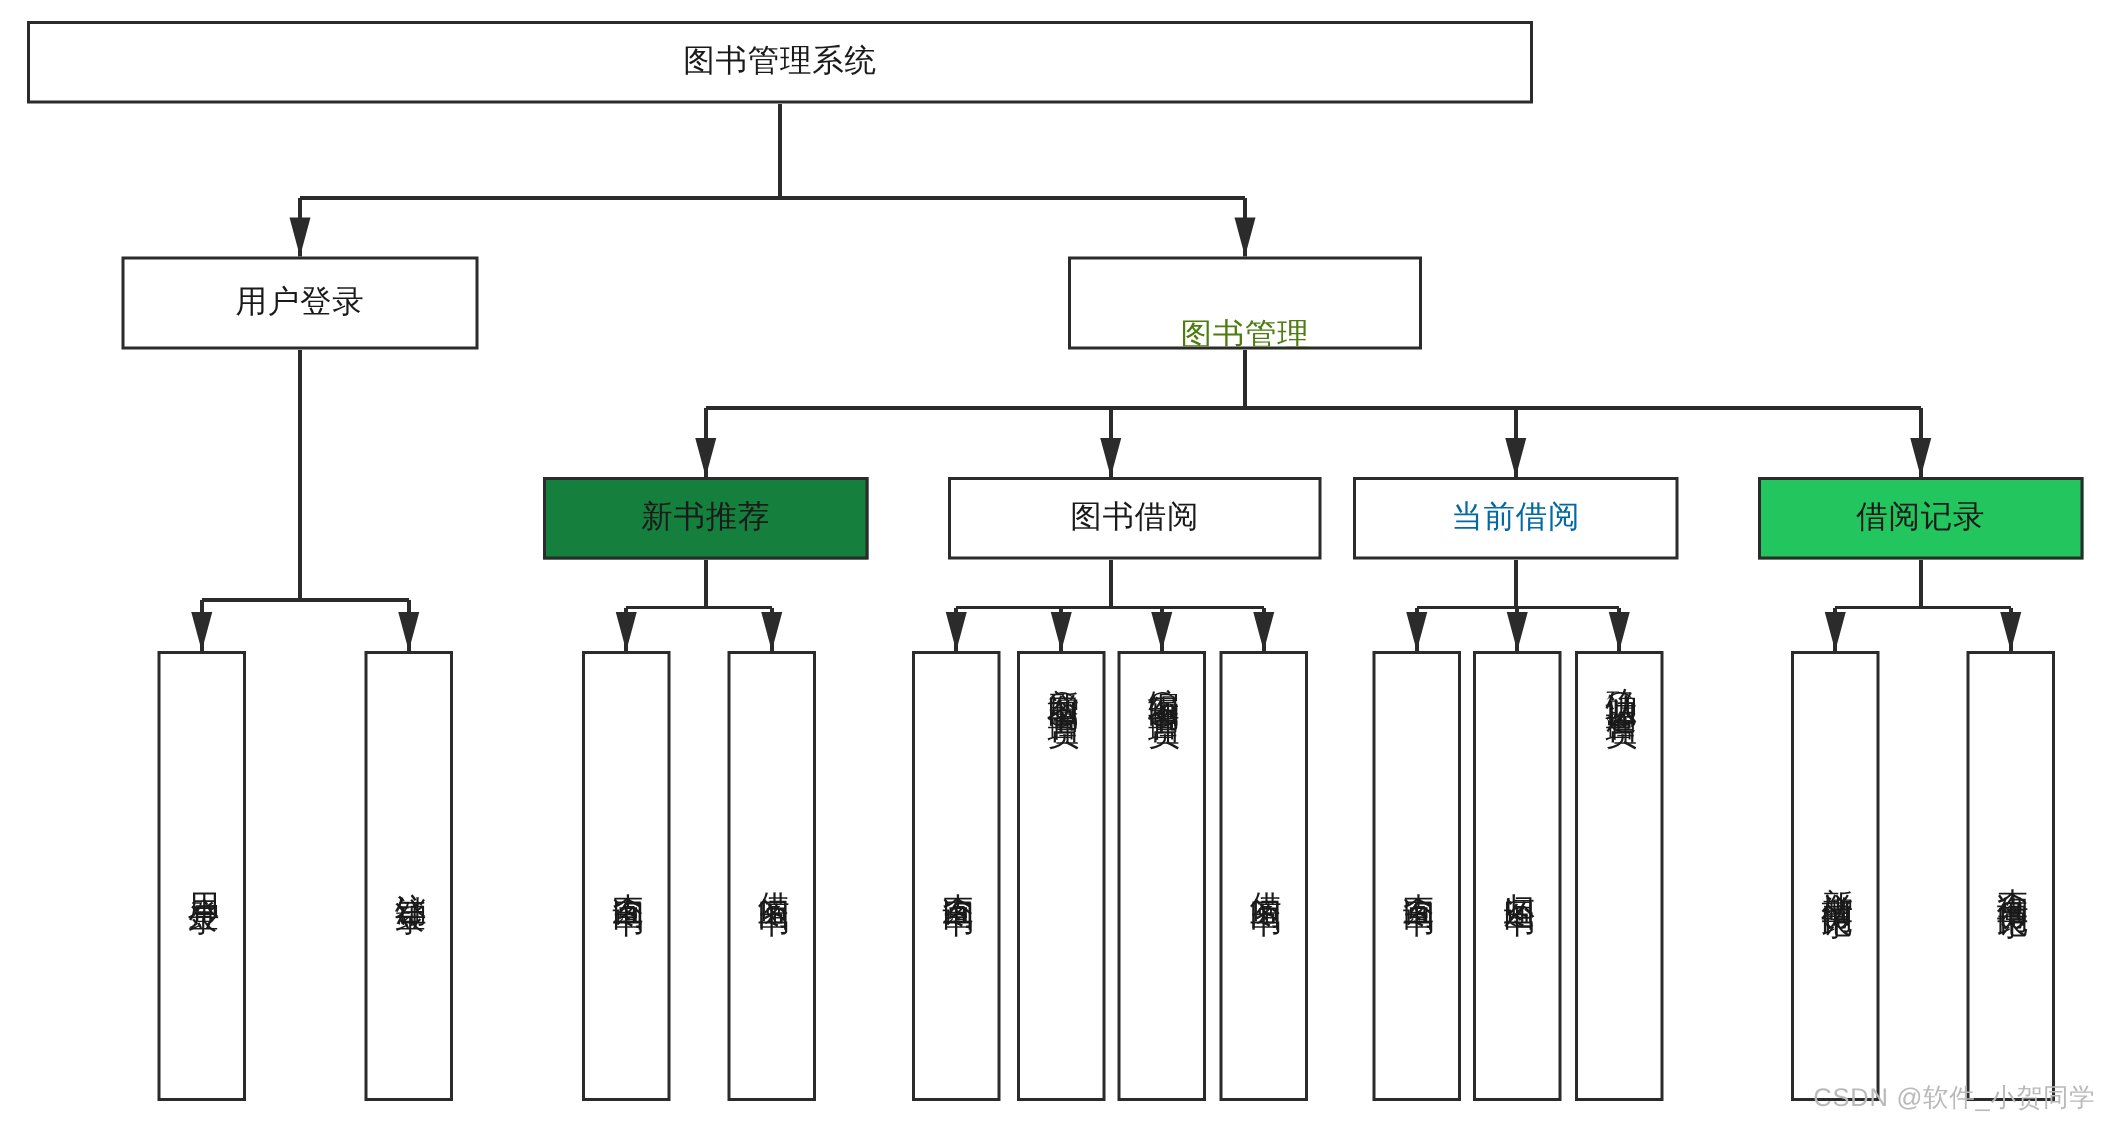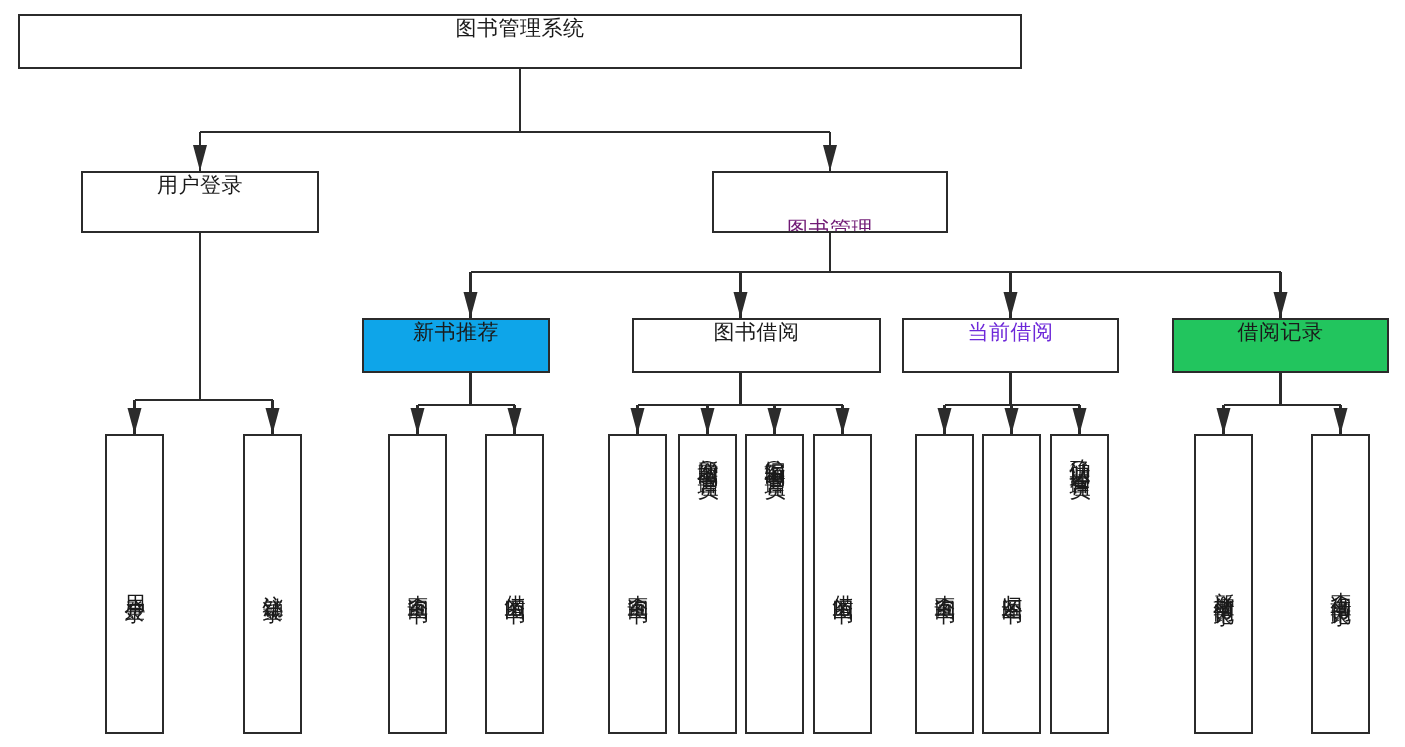--- a/index.html
+++ b/index.html
@@ -25,20 +25,21 @@
     top: 0;
     width: 1405px;
     height: 747px;
   }
   .node-box {
     position: absolute;
     box-sizing: border-box;
     background: #ffffff;
     border: 2px solid #2b2b2b;
     display: flex;
+    align-items: center;
     justify-content: center;
     overflow: hidden;
   }
   .node-label {
     color: #1a1a1a;
     font-size: 21px;
     line-height: 1.18;
     letter-spacing: 0.5px;
     white-space: nowrap;
     text-align: center;
@@ -129,30 +130,30 @@
       <path d="M 1333.5 408 L 1347.5 408 L 1340.5 434 Z" fill="#2b2b2b"></path>
     </svg>
   <div id="nodes-layer">
       <div class="node-box" style="left: 18px; top: 14px; width: 1004px; height: 55px; border-color: rgb(43, 43, 43); background: rgb(255, 255, 255);">
         <span class="node-label" style="color: rgb(26, 26, 26);">图书管理系统</span>
       </div>
       <div class="node-box" style="left: 81px; top: 171px; width: 238px; height: 62px; border-color: rgb(43, 43, 43); background: rgb(255, 255, 255);">
         <span class="node-label" style="color: rgb(26, 26, 26);">用户登录</span>
       </div>
       <div class="node-box" style="left: 712px; top: 171px; width: 236px; height: 62px; border-color: rgb(43, 43, 43); background: rgb(255, 255, 255);">
-        <span class="node-label" style="color: #701a75; margin-top: 44px;">图书管理</span>
+        <span class="node-label" style="color: #4d7c0f; margin-top: 44px;">图书管理</span>
       </div>
-      <div class="node-box" style="left: 362px; top: 318px; width: 188px; height: 55px; border-color: rgb(43, 43, 43); background: #0ea5e9;">
+      <div class="node-box" style="left: 362px; top: 318px; width: 217px; height: 55px; border-color: rgb(43, 43, 43); background: #15803d;">
         <span class="node-label" style="color: rgb(26, 26, 26);">新书推荐</span>
       </div>
       <div class="node-box" style="left: 632px; top: 318px; width: 249px; height: 55px; border-color: rgb(43, 43, 43); background: rgb(255, 255, 255);">
         <span class="node-label" style="color: rgb(26, 26, 26);">图书借阅</span>
       </div>
       <div class="node-box" style="left: 902px; top: 318px; width: 217px; height: 55px; border-color: rgb(43, 43, 43); background: rgb(255, 255, 255);">
-        <span class="node-label" style="color: #6d28d9;">当前借阅</span>
+        <span class="node-label" style="color: #0369a1;">当前借阅</span>
       </div>
       <div class="node-box" style="left: 1172px; top: 318px; width: 217px; height: 55px; border-color: rgb(43, 43, 43); background: #22c55e;">
         <span class="node-label" style="color: rgb(26, 26, 26);">借阅记录</span>
       </div>
       <div class="node-box vertical center-text" style="left: 105px; top: 434px; width: 59px; height: 300px; border-color: rgb(43, 43, 43); background: rgb(255, 255, 255);">
         <span class="node-label" style="color: rgb(26, 26, 26);">用户登录</span>
       </div>
       <div class="node-box vertical center-text" style="left: 243px; top: 434px; width: 59px; height: 300px; border-color: rgb(43, 43, 43); background: rgb(255, 255, 255);">
         <span class="node-label" style="color: rgb(26, 26, 26);">注销登录</span>
       </div>
@@ -183,13 +184,14 @@
       <div class="node-box vertical" style="left: 1050px; top: 434px; width: 59px; height: 300px; border-color: rgb(43, 43, 43); background: rgb(255, 255, 255);">
         <span class="node-label" style="color: rgb(26, 26, 26);">确认归还（管理员）</span>
       </div>
       <div class="node-box vertical center-text" style="left: 1194px; top: 434px; width: 59px; height: 300px; border-color: rgb(43, 43, 43); background: rgb(255, 255, 255);">
         <span class="node-label" style="color: rgb(26, 26, 26);">新增借阅记录</span>
       </div>
       <div class="node-box vertical center-text" style="left: 1311px; top: 434px; width: 59px; height: 300px; border-color: rgb(43, 43, 43); background: rgb(255, 255, 255);">
         <span class="node-label" style="color: rgb(26, 26, 26);">查询借阅记录</span>
       </div>
     </div>
+  <div class="watermark">CSDN @软件_小贺同学</div>
 </div>
 
 </body></html>

